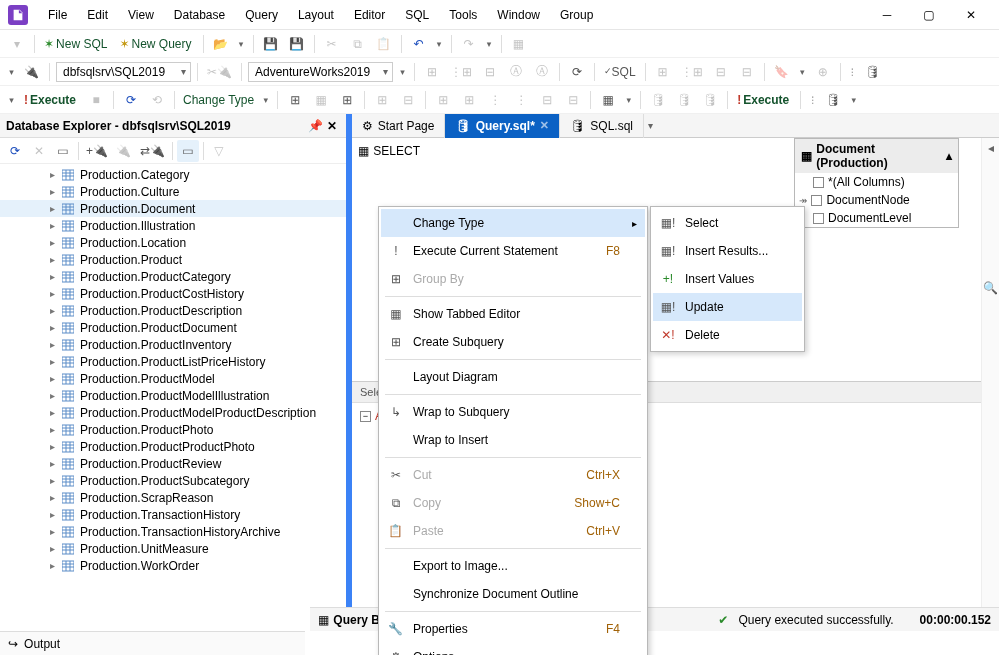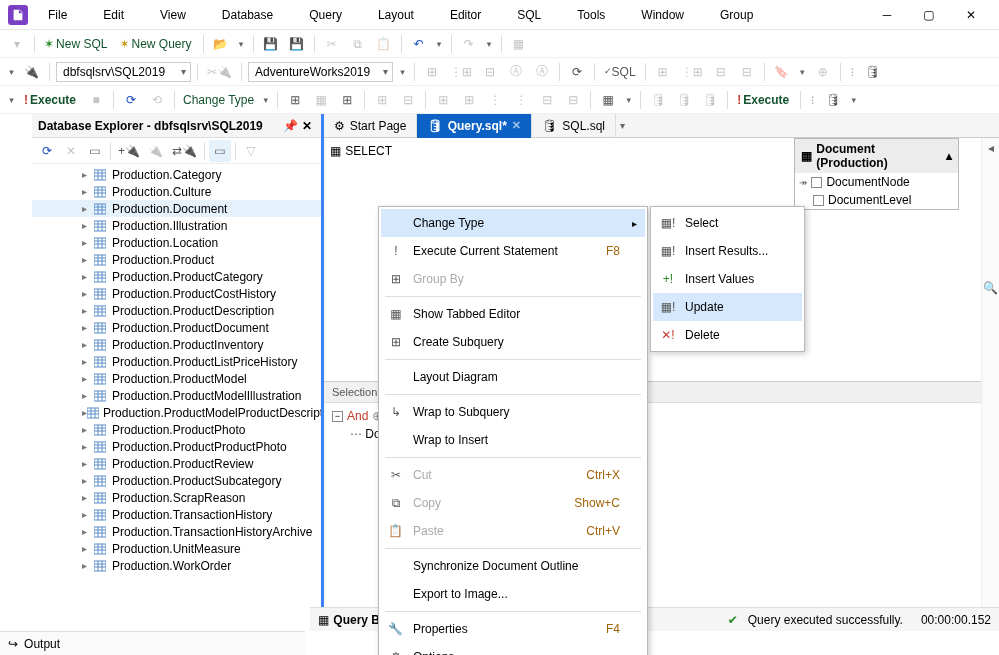--- a/index.html
+++ b/index.html
@@ -2,38 +2,38 @@
 <html><head>
 <meta charset="utf-8">
 <style>
 * { margin: 0; padding: 0; box-sizing: border-box; font-family: "Segoe UI", Tahoma, sans-serif; font-size: 12px; }
 body { background: #fff; width: 999px; height: 655px; overflow: hidden; position: relative; }
 
 
 .title-bar { height: 30px; display: flex; align-items: center; padding: 0 8px; border-bottom: 1px solid #e6e6e6; }
 .app-logo { width: 20px; height: 20px; background: #7b3fc4; border-radius: 3px; display: flex; align-items: center; justify-content: center; margin-right: 12px; }
 .app-logo svg { width: 14px; height: 14px; }
-.menu-bar { display: flex; gap: 20px; }
+.menu-bar { display: flex; gap: 4px; }
 .menu-item { padding: 4px 8px; cursor: pointer; }
 .window-controls { margin-left: auto; display: flex; gap: 2px; }
 .win-btn { width: 40px; height: 28px; display: flex; align-items: center; justify-content: center; cursor: pointer; }
 
 
 .toolbar { height: 28px; display: flex; align-items: center; padding: 0 6px; gap: 4px; border-bottom: 1px solid #f0f0f0; }
 .tb-btn { min-width: 22px; height: 22px; display: flex; align-items: center; justify-content: center; cursor: pointer; padding: 0 3px; color: #555; border-radius: 2px; }
 .tb-btn.disabled { opacity: 0.35; cursor: default; }
 .tb-sep { width: 1px; height: 18px; background: #ddd; margin: 0 2px; }
 .tb-label { color: #14532d; padding: 0 2px; }
 .tb-select { height: 20px; border: 1px solid #ccc; padding: 0 18px 0 6px; background: #fff; position: relative; min-width: 100px; display: flex; align-items: center; }
 .tb-select::after { content: "▾"; position: absolute; right: 4px; font-size: 10px; color: #666; }
 .tb-dropdown-arrow { width: 11px; text-align: center; color: #666; font-size: 9px; }
 
 
 .main-layout { display: flex; height: calc(100% - 30px - 28px * 3 - 24px); }
-.left-panel { width: 324px; border-right: 3px solid #3b82f6; display: flex; flex-direction: column; position: relative; padding-left: 32px; }
+.left-panel { width: 352px; border-right: 6px solid #3b82f6; display: flex; flex-direction: column; position: relative; }
 .panel-header { height: 24px; background: #f5f5f5; border-bottom: 1px solid #ddd; display: flex; align-items: center; padding: 0 6px; font-weight: 600; }
 .panel-header .pin { margin-left: auto; width: 16px; text-align: center; cursor: pointer; }
 .panel-header .close { width: 16px; text-align: center; cursor: pointer; }
 .panel-toolbar { height: 26px; display: flex; align-items: center; padding: 0 4px; gap: 2px; border-bottom: 1px solid #eee; }
 
 .tree { flex: 1; overflow: auto; padding: 2px 0; }
 .tree-item { height: 17px; display: flex; align-items: center; padding-left: 50px; cursor: pointer; white-space: nowrap; }
 .tree-item.sel { background: #e5f1fb; }
 .tree-caret { width: 12px; color: #777; font-size: 10px; }
 .tree-icon { width: 14px; height: 12px; margin-right: 4px; display: flex; align-items: center; }
@@ -577,20 +577,24 @@
       </div>
 
       <div class="doc-panel">
         <div class="doc-panel-header">
           <span style="margin-right:4px;">▦</span>
           <span>Document (Production)</span>
           <span class="caret">▴</span>
         </div>
         <div id="doc-rows">
             <div class="doc-row">
+              <span class="cb"></span>
+              <span>*(All Columns)</span>
+            </div>
+            <div class="doc-row">
               <span style="color:#666;font-size:10px;margin-left:-14px;">↠</span>
               <span class="cb"></span>
               <span>DocumentNode</span>
             </div>
             <div class="doc-row">
               <span class="cb"></span>
               <span>DocumentLevel</span>
             </div>
           </div>
       </div>
@@ -665,24 +669,24 @@
       <span>Copy</span>
       <span class="cm-shortcut">Show+C</span>
     </div>
     <div class="cm-item disabled">
       <span class="cm-icon">📋</span>
       <span>Paste</span>
       <span class="cm-shortcut">Ctrl+V</span>
     </div>
     <div class="cm-sep"></div>
     <div class="cm-item">
+      <span>Export to Image...</span>
+    </div>
+    <div class="cm-item">
       <span>Synchronize Document Outline</span>
-    </div>
-    <div class="cm-item">
-      <span>Export to Image...</span>
     </div>
     <div class="cm-sep"></div>
     <div class="cm-item">
       <span class="cm-icon">🔧</span>
       <span>Properties</span>
       <span class="cm-shortcut">F4</span>
     </div>
     <div class="cm-item">
       <span class="cm-icon">⚙</span>
       <span>Options...</span>
@@ -713,20 +717,20 @@
   </div>
 
 <div class="query-status" style="bottom:24px;">
   <div class="status-left">
     <span>▦</span>
     <b>Query Bu</b>
   </div>
   <div class="status-right">
     <span class="status-ok">✔</span>
     <span>Query executed successfully.</span>
-    <span style="margin-left:8px;">00:00:00.152</span>
+    <span style="margin-left:16px;font-weight:bold;">00:00:00.152</span>
   </div>
 </div>
 
 <div class="output-bar">
   <span>↪</span>
   <span>Output</span>
 </div>
 
 </body></html>

